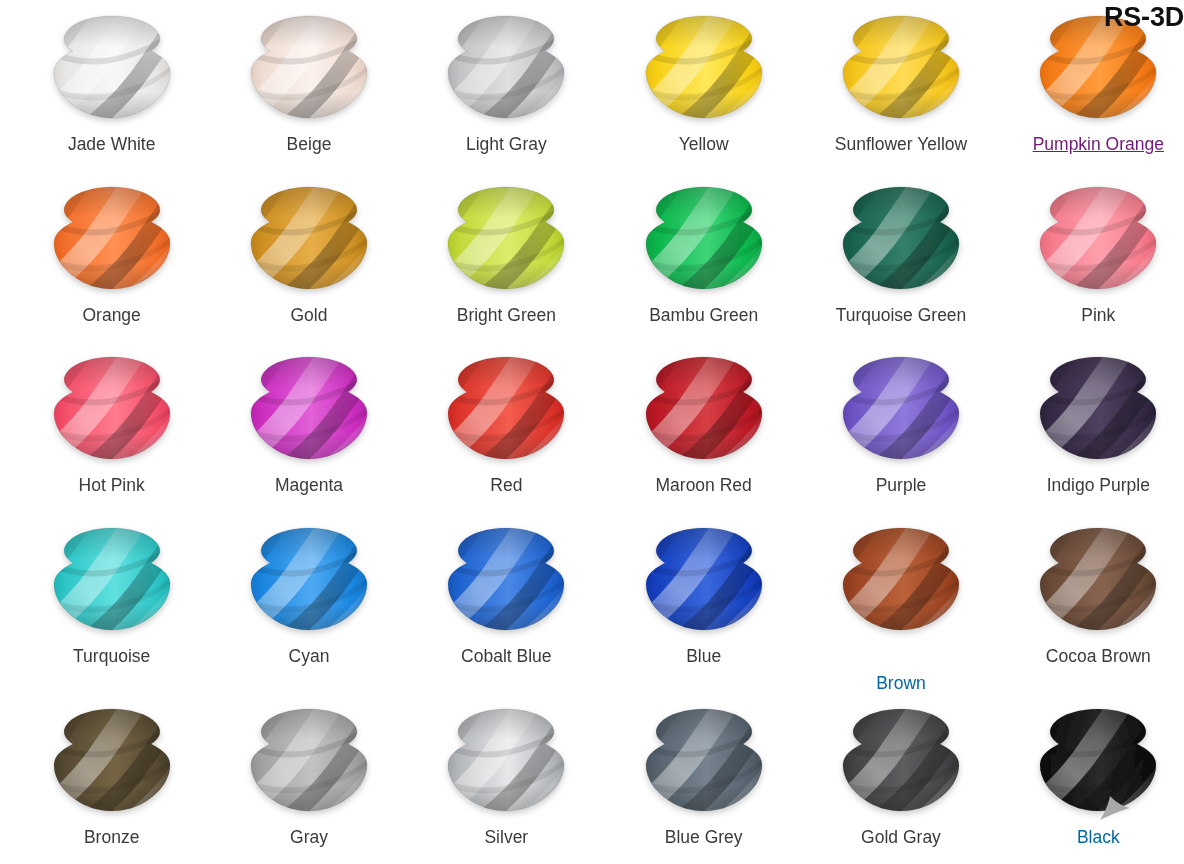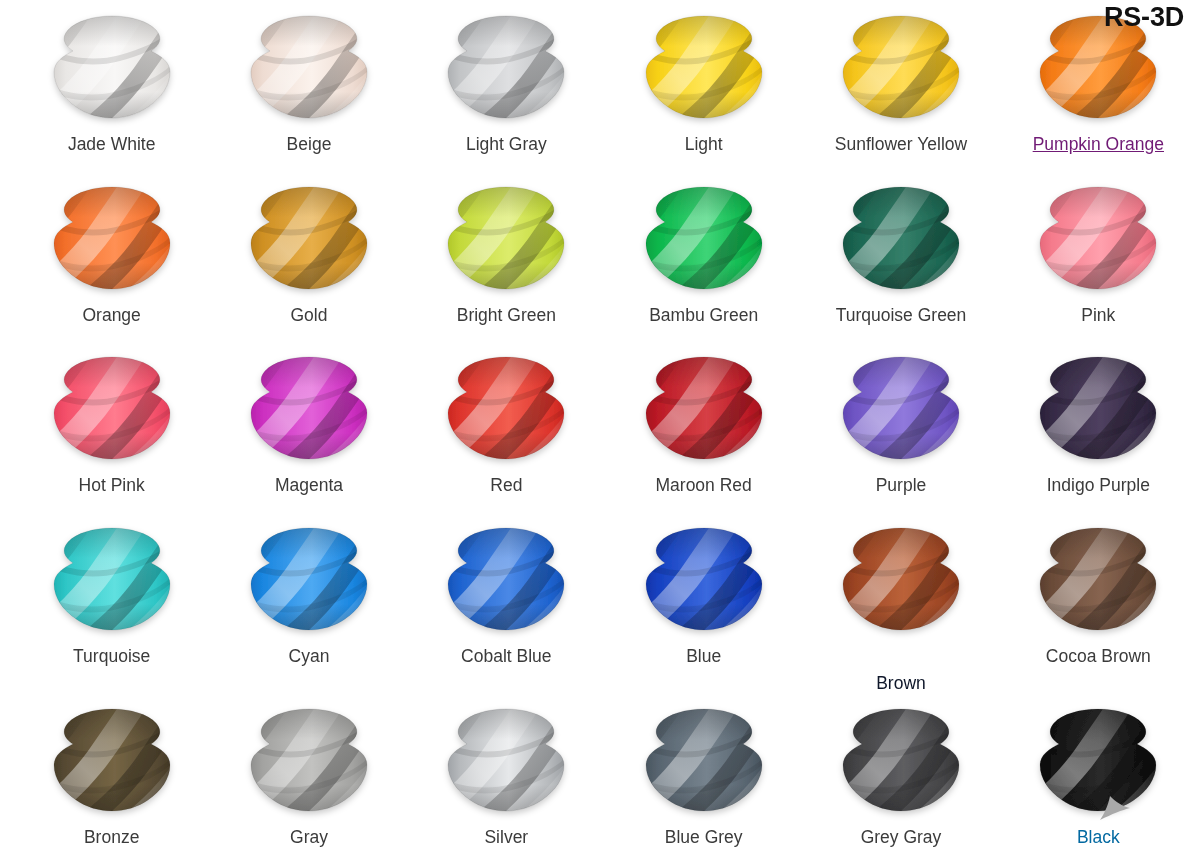--- a/index.html
+++ b/index.html
@@ -289,21 +289,21 @@
               <path d="M-54 74 C-18 52 8 30 30 0 L48 0 C30 26 12 50 -10 72 Z" fill="url(#shsw3)" opacity="0.55"></path>
               <path d="M44 132 C80 110 106 88 128 58 L140 58 C122 88 96 116 66 138 Z" fill="url(#hlsw3)" opacity="0.55"></path>
               <path d="M10 37 C30 45 54 47 76 41 C98 35 118 26 128 16 L128 22 C116 33 96 42 76 47 C54 53 28 51 10 43 Z" fill="#000" opacity="0.11"></path>
               <path d="M8 73 C28 81 52 83 74 77 C96 71 116 62 126 52 L126 58 C114 69 94 78 74 83 C52 89 26 87 8 79 Z" fill="#000" opacity="0.08"></path>
               <rect x="0" y="0" width="136" height="108" fill="url(#vgsw3)"></rect>
             </g>
             <path d="M68 2 C86 2 104 7 112 16 C119 24 116 31 107 37 C117 42 126 48 126 58 C126 72 117 84 104 93 C94 100 81 104 68 104 C55 104 42 100 32 93 C19 84 10 72 10 58 C10 48 19 42 29 37 C20 31 17 24 24 16 C32 7 50 2 68 2 Z" fill="none" stroke="#000" stroke-opacity="0.10" stroke-width="1"></path>
           </g>
         </svg>
       </div>
-      <div class="swatch-label" style="color: rgb(59, 59, 59);">Light</div>
+      <div class="swatch-label" style="color: rgb(59, 59, 59);">Yellow</div>
     </div>
     <div class="swatch-cell">
       <div class="swatch-figure">
         <svg viewBox="0 0 136 108" preserveAspectRatio="none">
           <defs>
             <linearGradient id="bodygsw4" x1="0" y1="0" x2="1" y2="0">
               <stop offset="0" stop-color="#dca708"></stop>
               <stop offset="0.16" stop-color="#f5c51c"></stop>
               <stop offset="0.52" stop-color="#ffdc55"></stop>
               <stop offset="0.82" stop-color="#f5c51c"></stop>
@@ -1258,21 +1258,21 @@
               <path d="M-54 74 C-18 52 8 30 30 0 L48 0 C30 26 12 50 -10 72 Z" fill="url(#shsw22)" opacity="0.55"></path>
               <path d="M44 132 C80 110 106 88 128 58 L140 58 C122 88 96 116 66 138 Z" fill="url(#hlsw22)" opacity="0.55"></path>
               <path d="M10 37 C30 45 54 47 76 41 C98 35 118 26 128 16 L128 22 C116 33 96 42 76 47 C54 53 28 51 10 43 Z" fill="#000" opacity="0.11"></path>
               <path d="M8 73 C28 81 52 83 74 77 C96 71 116 62 126 52 L126 58 C114 69 94 78 74 83 C52 89 26 87 8 79 Z" fill="#000" opacity="0.08"></path>
               <rect x="0" y="0" width="136" height="108" fill="url(#vgsw22)"></rect>
             </g>
             <path d="M68 2 C86 2 104 7 112 16 C119 24 116 31 107 37 C117 42 126 48 126 58 C126 72 117 84 104 93 C94 100 81 104 68 104 C55 104 42 100 32 93 C19 84 10 72 10 58 C10 48 19 42 29 37 C20 31 17 24 24 16 C32 7 50 2 68 2 Z" fill="none" stroke="#000" stroke-opacity="0.10" stroke-width="1"></path>
           </g>
         </svg>
       </div>
-      <div class="swatch-label" style="color: #0f172a; margin-top: 40px;">Brown</div>
+      <div class="swatch-label" style="color: #0369a1; margin-top: 40px;">Brown</div>
     </div>
     <div class="swatch-cell">
       <div class="swatch-figure">
         <svg viewBox="0 0 136 108" preserveAspectRatio="none">
           <defs>
             <linearGradient id="bodygsw23" x1="0" y1="0" x2="1" y2="0">
               <stop offset="0" stop-color="#4e3526"></stop>
               <stop offset="0.16" stop-color="#6a4b38"></stop>
               <stop offset="0.52" stop-color="#876450"></stop>
               <stop offset="0.82" stop-color="#6a4b38"></stop>
@@ -1564,21 +1564,21 @@
               <path d="M-54 74 C-18 52 8 30 30 0 L48 0 C30 26 12 50 -10 72 Z" fill="url(#shsw28)" opacity="0.55"></path>
               <path d="M44 132 C80 110 106 88 128 58 L140 58 C122 88 96 116 66 138 Z" fill="url(#hlsw28)" opacity="0.55"></path>
               <path d="M10 37 C30 45 54 47 76 41 C98 35 118 26 128 16 L128 22 C116 33 96 42 76 47 C54 53 28 51 10 43 Z" fill="#000" opacity="0.11"></path>
               <path d="M8 73 C28 81 52 83 74 77 C96 71 116 62 126 52 L126 58 C114 69 94 78 74 83 C52 89 26 87 8 79 Z" fill="#000" opacity="0.08"></path>
               <rect x="0" y="0" width="136" height="108" fill="url(#vgsw28)"></rect>
             </g>
             <path d="M68 2 C86 2 104 7 112 16 C119 24 116 31 107 37 C117 42 126 48 126 58 C126 72 117 84 104 93 C94 100 81 104 68 104 C55 104 42 100 32 93 C19 84 10 72 10 58 C10 48 19 42 29 37 C20 31 17 24 24 16 C32 7 50 2 68 2 Z" fill="none" stroke="#000" stroke-opacity="0.10" stroke-width="1"></path>
           </g>
         </svg>
       </div>
-      <div class="swatch-label" style="color: rgb(59, 59, 59);">Grey Gray</div>
+      <div class="swatch-label" style="color: rgb(59, 59, 59);">Gold Gray</div>
     </div>
     <div class="swatch-cell">
       <div class="swatch-figure">
         <svg viewBox="0 0 136 108" preserveAspectRatio="none">
           <defs>
             <linearGradient id="bodygsw29" x1="0" y1="0" x2="1" y2="0">
               <stop offset="0" stop-color="#050505"></stop>
               <stop offset="0.16" stop-color="#121212"></stop>
               <stop offset="0.52" stop-color="#2b2b2b"></stop>
               <stop offset="0.82" stop-color="#121212"></stop>

